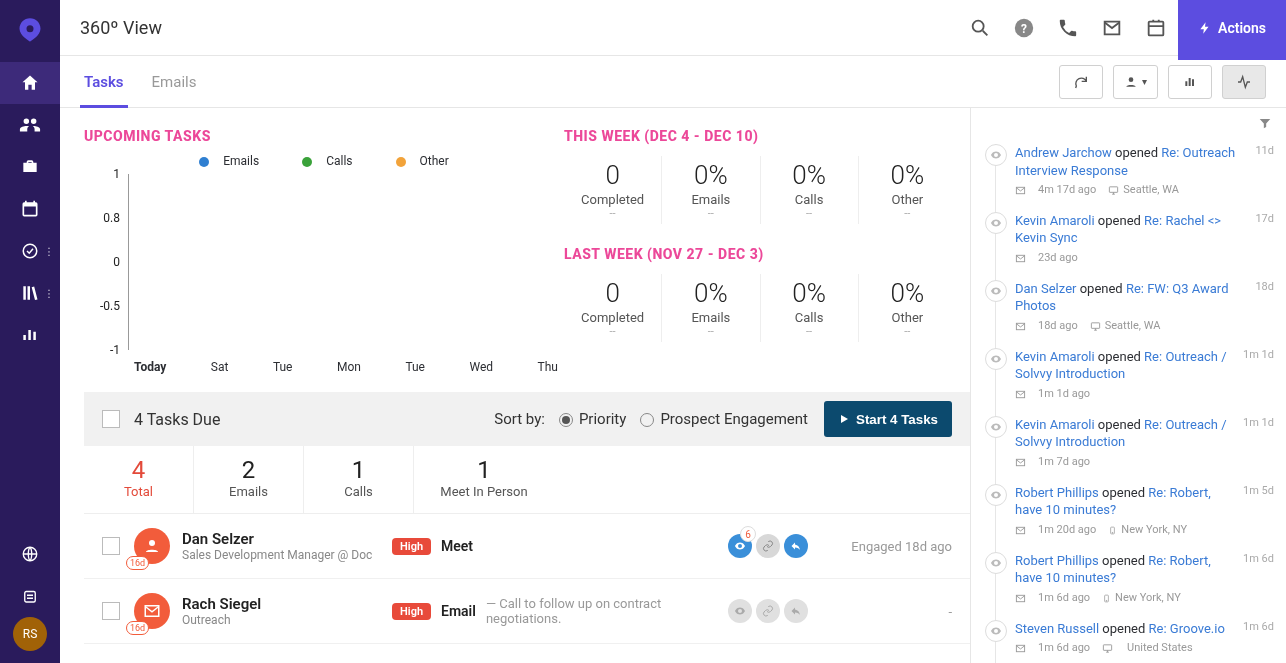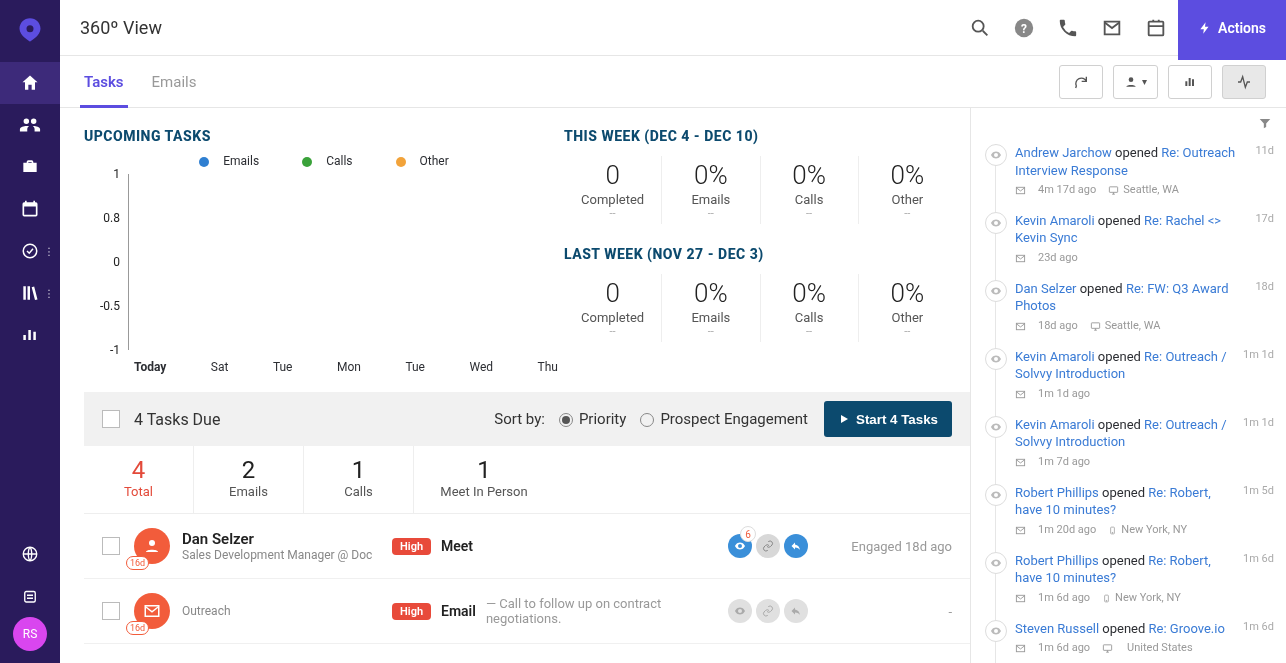--- a/index.html
+++ b/index.html
@@ -4,21 +4,21 @@
 <style>
 * { box-sizing: border-box; margin: 0; padding: 0; }
 body { font-family: -apple-system, BlinkMacSystemFont, "Segoe UI", Roboto, sans-serif; font-size: 14px; color: #2c2e33; background: #fff; width: 1286px; height: 663px; overflow: hidden; position: relative; }
 
 
 .leftnav { position: absolute; left: 0; top: 0; width: 60px; height: 663px; background: #2a1b5c; display: flex; flex-direction: column; align-items: center; padding-top: 12px; }
 .leftnav .logo { width: 36px; height: 36px; display:flex;align-items:center;justify-content:center; margin-bottom: 14px; }
 .leftnav .nav-icon { width: 60px; height: 42px; display:flex; align-items:center; justify-content:center; color: #fff; position: relative; }
 .leftnav .nav-icon.active { background: #3d2a7a; }
 .leftnav .spacer { flex: 1; }
-.leftnav .avatar { width: 34px; height: 34px; border-radius: 50%; background: #d946ef; color:#fff; font-size:12px; display:flex;align-items:center;justify-content:center; margin-bottom:12px; }
+.leftnav .avatar { width: 34px; height: 34px; border-radius: 50%; background: #a16207; color:#fff; font-size:12px; display:flex;align-items:center;justify-content:center; margin-bottom:12px; }
 .leftnav .dots { position:absolute; right:6px; top:50%; transform:translateY(-50%); font-size:10px; color:#fff; opacity:.8;}
 
 
 .topbar { position: absolute; left: 60px; top: 0; right: 0; height: 56px; border-bottom: 1px solid #e6e6e6; display: flex; align-items: center; padding: 0 20px; }
 .topbar .title { font-size: 18px; color: #333; }
 .topbar .grow { flex: 1; }
 .topbar .top-icon { width: 44px; height: 56px; display:flex;align-items:center;justify-content:center; color:#555; }
 .topbar .actions-btn { background: #5c4de0; color: #fff; height: 64px; padding: 0 20px; display:flex;align-items:center; font-weight:600; gap:6px; margin-right:-20px; }
 
 
@@ -31,21 +31,21 @@
 .subbar .btn.active { background:#e8e8e8; }
 
 
 .main { position:absolute; left:60px; top:108px; right:316px; bottom:0; overflow:hidden; }
 .main-inner { padding: 20px 0 0 24px; }
 
 .row1 { display:flex; }
 .chart-col { width: 480px; }
 .stats-col { flex:1; padding-right:14px; }
 
-.section-h { font-weight:800; font-size:14px; letter-spacing:.5px; color:#0c4a6e; margin-bottom:10px; }
+.section-h { font-weight:800; font-size:14px; letter-spacing:.5px; color:#ec4899; margin-bottom:10px; }
 
 
 .legend { text-align:center; font-size:12px; margin: 10px 0 6px; }
 .legend span { margin: 0 10px; }
 .legend .dot { display:inline-block; width:10px; height:10px; border-radius:50%; margin-right:4px; vertical-align:middle;}
 .chart { position:relative; height: 200px; margin-top:6px; }
 .chart .ytick { position:absolute; left:0; font-size:12px; color:#222; transform:translateY(-50%); width:36px; text-align:right; }
 .chart .axis { position:absolute; left:44px; top:0; bottom:24px; width:1px; background:#999; }
 .chart .xticks { position:absolute; left:44px; right:0; bottom:0; display:flex; justify-content:space-between; font-size:12px; padding: 0 6px;}
 .chart .xticks span:first-child { font-weight:700; }
@@ -400,20 +400,21 @@
         <div class="task-row">
           <div class="chk"></div>
           <div class="avatar">
             <svg width="18" height="18" viewBox="0 0 24 24" fill="#fff">
               <path d="M3 5h18v14H3z" fill="none" stroke="#fff" stroke-width="2"></path>
               <path d="M3 6l9 7 9-7" fill="none" stroke="#fff" stroke-width="2"></path>
             </svg>
             <div class="badge">16d</div>
           </div>
           <div class="who">
+            <div class="name">Rach Siegel</div>
             <div class="role">Outreach</div>
           </div>
           <div class="what">
             <span class="pri">High</span> 
             <span class="type">Email</span> 
             <span class="note">— Call to follow up on contract negotiations.</span>
           </div>
           <div class="icons">
             <div class="ic" style="background:#e0e0e0">
               <svg width="12" height="12" viewBox="0 0 24 24" fill="#aaa">

